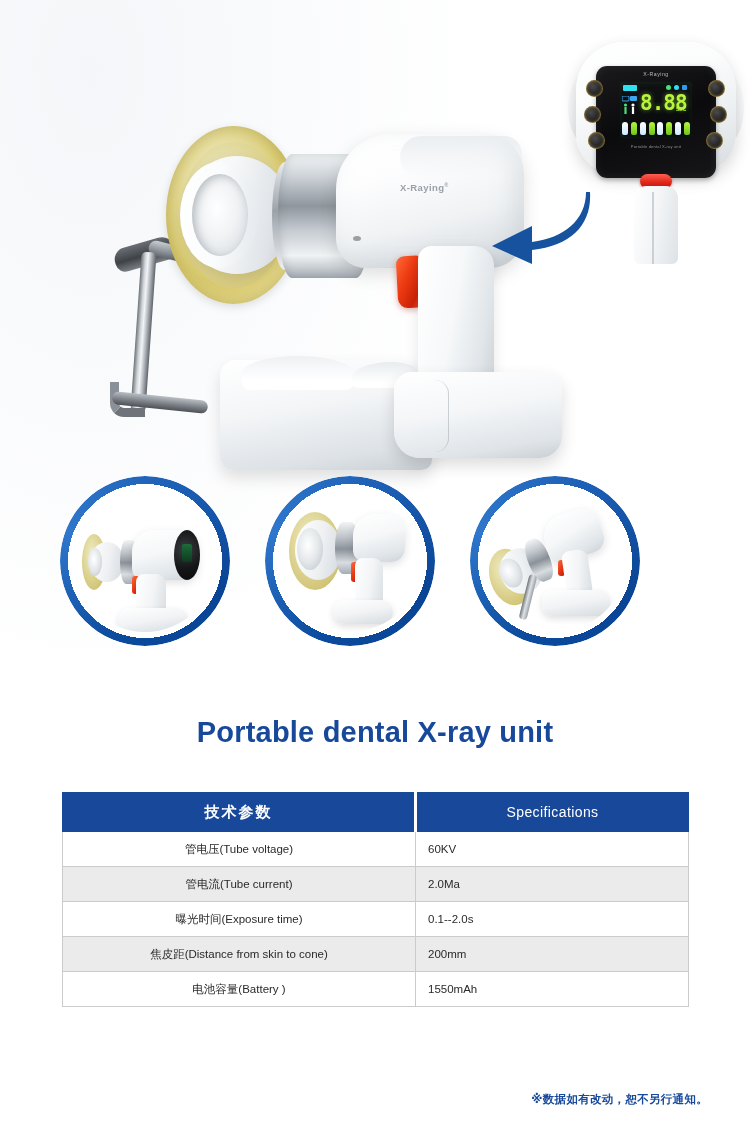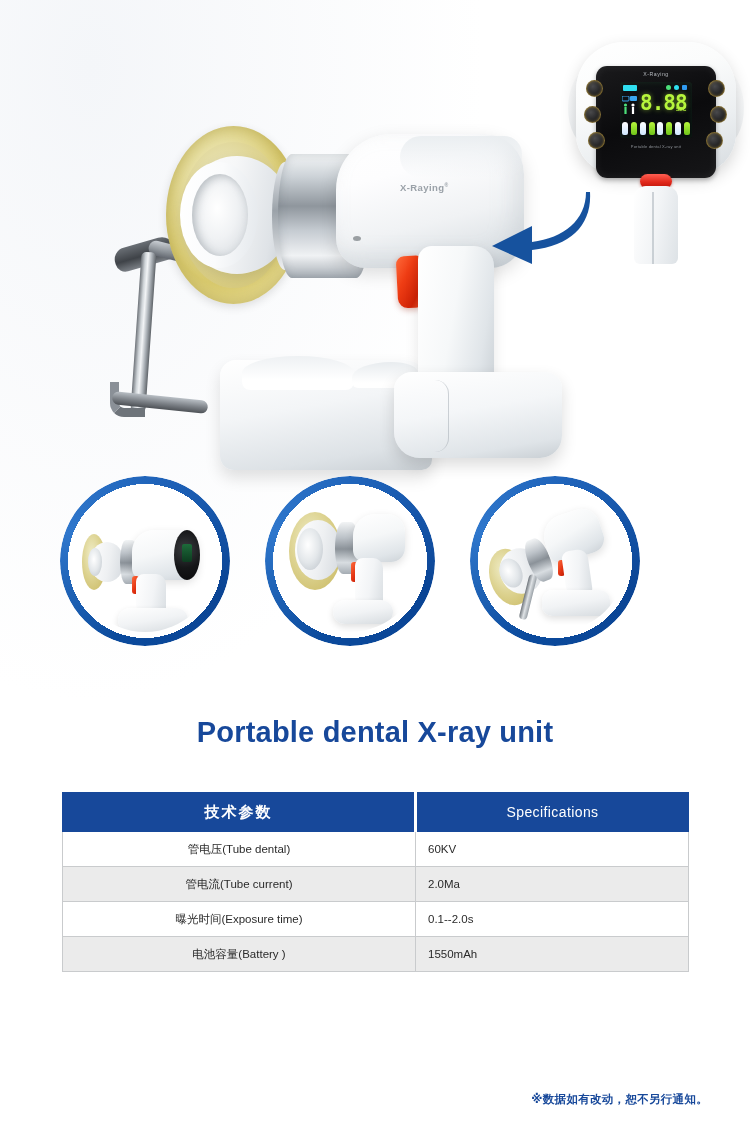--- a/index.html
+++ b/index.html
@@ -382,30 +382,34 @@
           <col class="c2">
         </colgroup>
       <thead>
         <tr>
           <th class="h1">技术参数</th>
           <th class="h2">Specifications</th>
         </tr>
       </thead>
       <tbody>
         <tr>
-          <td class="k">管电压(Tube dental)</td>
+          <td class="k">管电压(Tube voltage)</td>
           <td class="v">60KV</td>
         </tr>
         <tr>
           <td class="k">管电流(Tube current)</td>
           <td class="v">2.0Ma</td>
         </tr>
         <tr>
           <td class="k">曝光时间(Exposure time)</td>
           <td class="v">0.1--2.0s</td>
+        </tr>
+        <tr>
+          <td class="k">焦皮距(Distance from skin to cone)</td>
+          <td class="v">200mm</td>
         </tr>
         <tr>
           <td class="k">电池容量(Battery )</td>
           <td class="v">1550mAh</td>
         </tr>
       </tbody>
     </table>
   </div>
 
   <div class="note">※数据如有改动，恕不另行通知。</div>

